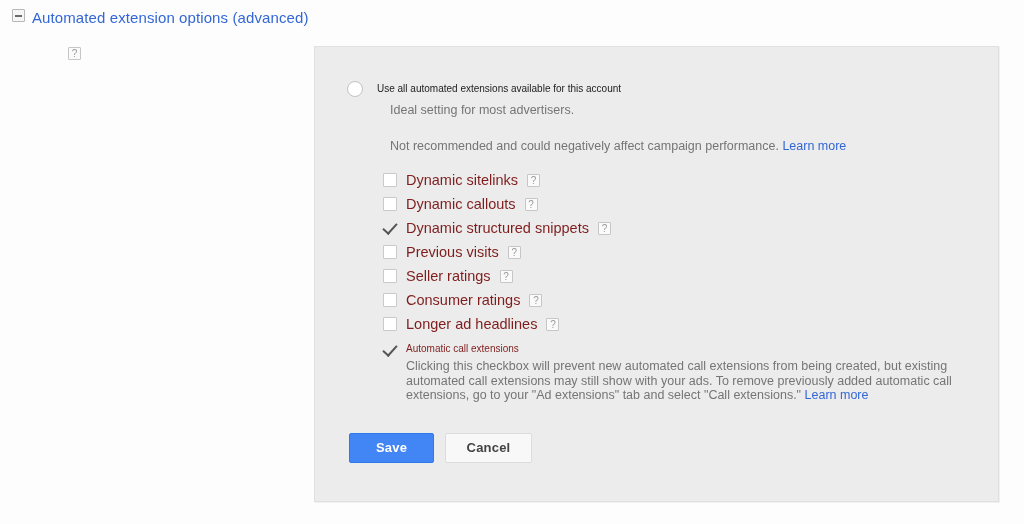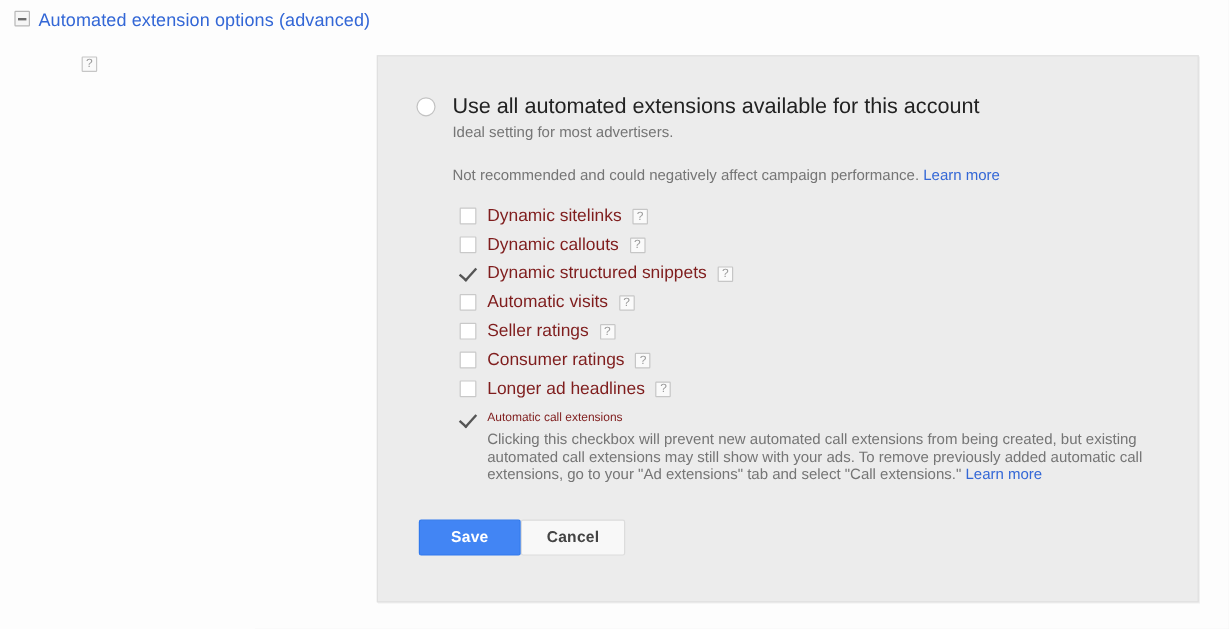--- a/index.html
+++ b/index.html
@@ -122,27 +122,27 @@
     cursor: pointer;
   }
   .radio.checked::after {
     content: "";
     width: 7px;
     height: 7px;
     border-radius: 50%;
     background: #585858;
   }
   .radio-label {
-    font-size: 18px;
+    font-size: 10px;
     line-height: 19px;
     color: #222;
     cursor: pointer;
   }
   .radio-sub {
-    margin-left: 30px;
+    margin-left: 43px;
     margin-top: 4px;
     font-size: 12.5px;
     line-height: 16px;
     color: #757575;
   }
   .opt-block-2 { margin-top: 20px; }
 
   
   .checkbox-list {
     margin-top: 14px;
@@ -216,20 +216,21 @@
     text-decoration: none;
     cursor: pointer;
   }
 
   
   .buttons {
     margin-top: 30px;
     margin-left: 2px;
     display: flex;
     align-items: center;
+    gap: 11px;
   }
   .btn {
     box-sizing: border-box;
     height: 30px;
     border-radius: 2px;
     font-size: 13px;
     font-weight: bold;
     display: inline-flex;
     align-items: center;
     justify-content: center;
@@ -297,21 +298,21 @@
         </div>
 
         <div class="cb-row">
           <span class="cbox checked"></span>
           <span class="cb-label">Dynamic structured snippets</span>
           <span class="help-icon">?</span>
         </div>
 
         <div class="cb-row">
           <span class="cbox"></span>
-          <span class="cb-label">Automatic visits</span>
+          <span class="cb-label">Previous visits</span>
           <span class="help-icon">?</span>
         </div>
 
         <div class="cb-row">
           <span class="cbox"></span>
           <span class="cb-label">Seller ratings</span>
           <span class="help-icon">?</span>
         </div>
 
         <div class="cb-row">

